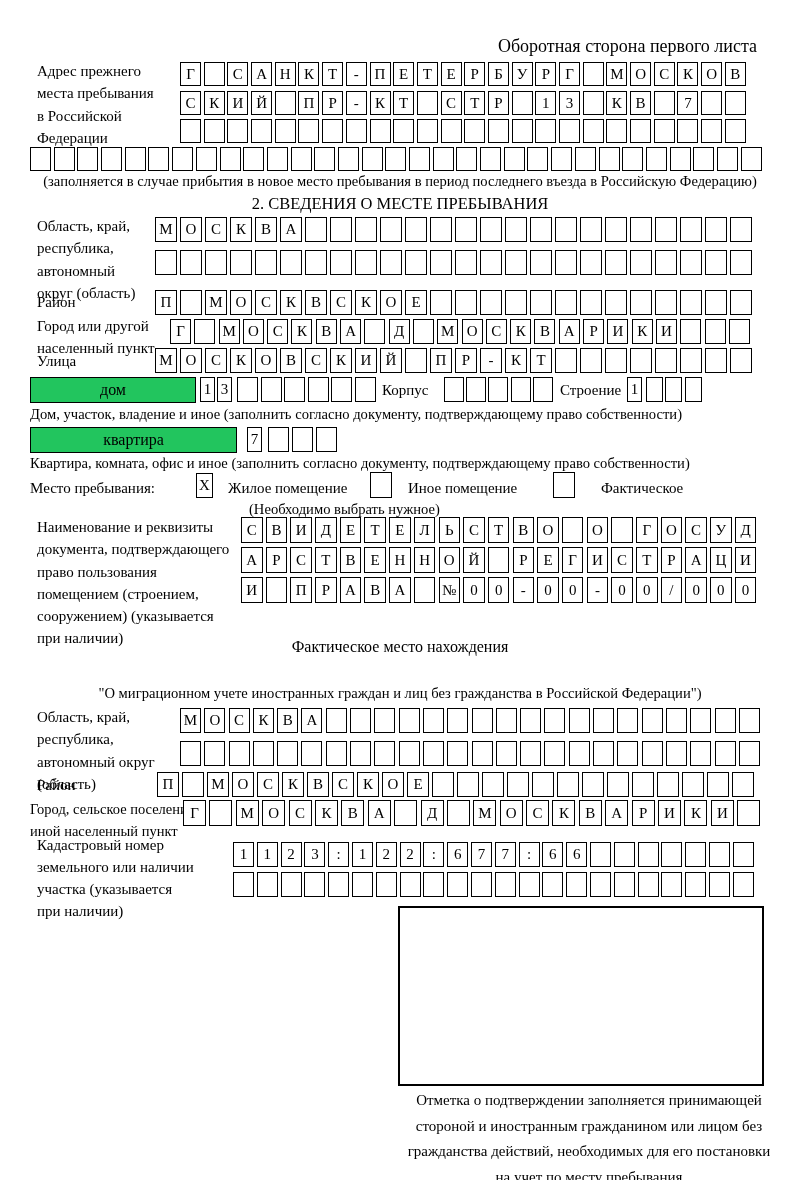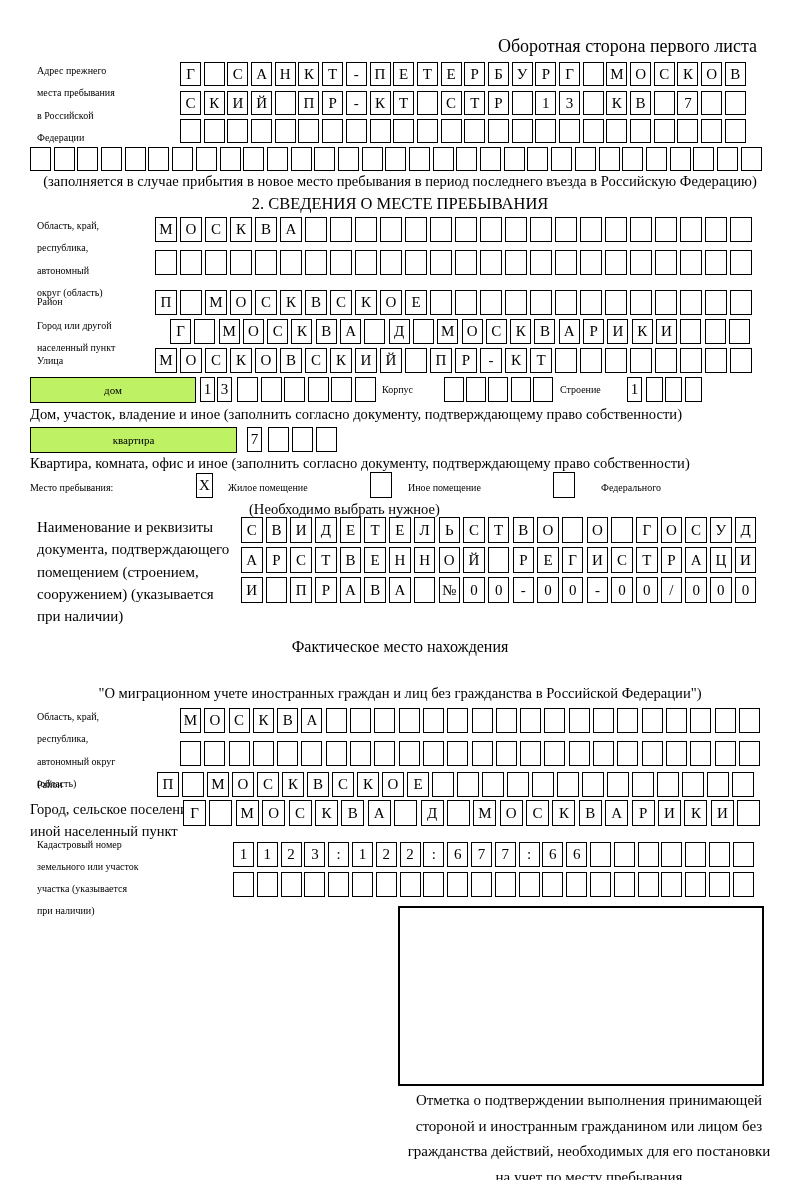--- a/index.html
+++ b/index.html
@@ -1,38 +1,38 @@
 <!DOCTYPE html>
 <html><head>
 <meta charset="utf-8">
 <style>
   html,body { margin:0; padding:0; background:#fff; }
   .page { position:relative; width:800px; height:1180px; background:#ffffff; color:#000;
           font-family:"Liberation Serif","DejaVu Serif",serif; overflow:hidden; }
   .abs { position:absolute; }
-  .lbl { position:absolute; font-size:10px; line-height:22.3px; white-space:nowrap; }
+  .lbl { position:absolute; font-size:15px; line-height:22.3px; white-space:nowrap; }
   .lbl-sm { font-size:14.5px; }
   .caption { position:absolute; font-size:14.6px; white-space:nowrap; }
   .center { left:0; width:800px; text-align:center; }
   .title { position:absolute; font-weight:normal; font-size:16.5px; }
   .cellrow { position:absolute; display:flex; }
   .cell { box-sizing:border-box; flex:none;
           width:var(--cw,21px); height:var(--ch,24px); margin-right:var(--g,2.7px);
           border:1.5px solid #000; display:flex; align-items:center; justify-content:center;
           font-size:15px; line-height:1; background:#fff; }
   .p237 { --cw:21px;   --g:2.7px; }
   .p250 { --cw:22px;   --g:3px;   --ch:25px; }
   .p243 { --cw:21px;   --g:3.3px; --ch:25px; }
   .p264 { --cw:23px;   --g:3.4px; --ch:26px; }
   .p238 { --cw:21px;   --g:2.8px; --ch:25px; }
   .p247 { --cw:21.5px; --g:3.2px; --ch:26px; }
   .narrow { --cw:15px; --g:2px;   --ch:25px; }
   .h25 { --ch:25px; }
   .widebox { position:absolute; box-sizing:border-box; border:1.6px solid #000;
-             display:flex; align-items:center; justify-content:center; font-size:11px; background:#bef264; }
+             display:flex; align-items:center; justify-content:center; font-size:16px; background:#22c55e; }
   .cbox { position:absolute; box-sizing:border-box; border:1.6px solid #000;
           display:flex; align-items:center; justify-content:center; font-size:15px; background:#fff; }
   .bigbox { position:absolute; border:2px solid #000; background:#fff; }
   .botcap { position:absolute; text-align:center; font-size:15px; line-height:25.5px; }
 </style>
 </head>
 <body>
 
 <div class="page">
 
@@ -347,26 +347,27 @@
       <span class="cell"></span>
     </div>
   <div class="caption" style="left:30px; top:455px;">Квартира, комната, офис и иное (заполнить согласно документу, подтверждающему право собственности)</div>
 
   <div class="lbl" style="left:30px; top:477px;">Место пребывания:</div>
   <div class="cbox" style="left:196px; top:473px; width:17px; height:25px;">X</div>
   <div class="lbl" style="left:228px; top:477px;">Жилое помещение</div>
   <div class="cbox" style="left:370px; top:472px; width:22px; height:26px;"></div>
   <div class="lbl" style="left:408px; top:477px;">Иное помещение</div>
   <div class="cbox" style="left:553px; top:472px; width:22px; height:26px;"></div>
-  <div class="lbl" style="left:601px; top:477px;">Федерального</div>
+  <div class="lbl" style="left:601px; top:477px;">Фактическое</div>
   <div class="caption" style="left:249px; top:501px;">(Необходимо выбрать нужное)</div>
 
   <div class="lbl" style="left:37px; top:516px; font-size:15px;">
     <div>Наименование и реквизиты</div>
     <div>документа, подтверждающего</div>
+    <div>право пользования</div>
     <div>помещением (строением,</div>
     <div>сооружением) (указывается</div>
     <div>при наличии)</div>
   </div>
   <div class="cellrow p247" style="left:241px; top:517px;">
       <span class="cell">С</span>
       <span class="cell">В</span>
       <span class="cell">И</span>
       <span class="cell">Д</span>
       <span class="cell">Е</span>
@@ -548,21 +549,21 @@
       <span class="cell">А</span>
       <span class="cell">Р</span>
       <span class="cell">И</span>
       <span class="cell">К</span>
       <span class="cell">И</span>
       <span class="cell"></span>
     </div>
 
   <div class="lbl" style="left:37px; top:834px; line-height:22px;">
     <div>Кадастровый номер</div>
-    <div>земельного или участок</div>
+    <div>земельного или наличии</div>
     <div>участка (указывается</div>
     <div>при наличии)</div>
   </div>
   <div class="cellrow p238" style="left:233px; top:842px;">
       <span class="cell">1</span>
       <span class="cell">1</span>
       <span class="cell">2</span>
       <span class="cell">3</span>
       <span class="cell">:</span>
       <span class="cell">1</span>
@@ -603,19 +604,19 @@
       <span class="cell"></span>
       <span class="cell"></span>
       <span class="cell"></span>
       <span class="cell"></span>
       <span class="cell"></span>
       <span class="cell"></span>
     </div>
 
   <div class="bigbox" style="left:398px; top:906px; width:362px; height:176px;"></div>
   <div class="botcap" style="left:398px; top:1088px; width:382px;">
-    <div>Отметка о подтверждении выполнения принимающей</div>
+    <div>Отметка о подтверждении заполняется принимающей</div>
     <div>стороной и иностранным гражданином или лицом без</div>
     <div>гражданства действий, необходимых для его постановки</div>
     <div>на учет по месту пребывания</div>
   </div>
 
 </div>
 
 </body></html>

